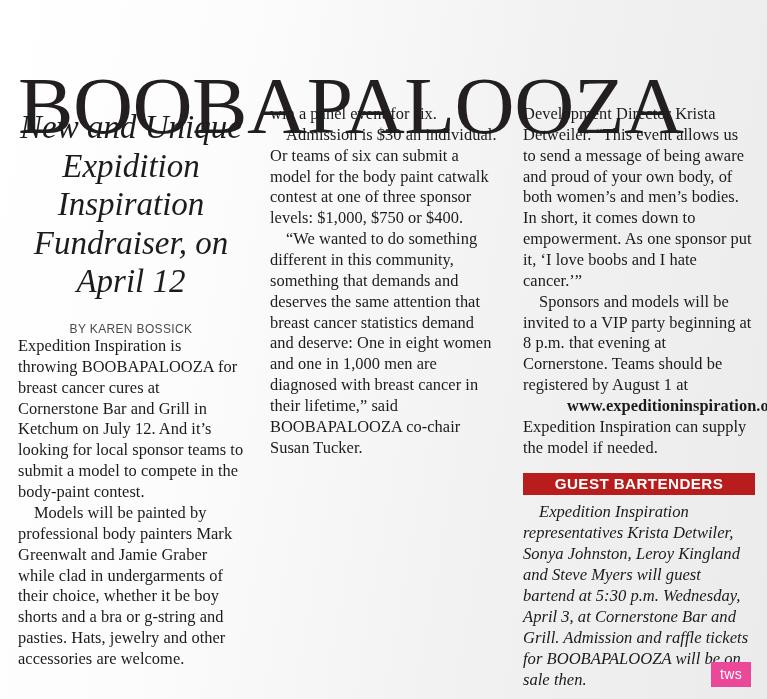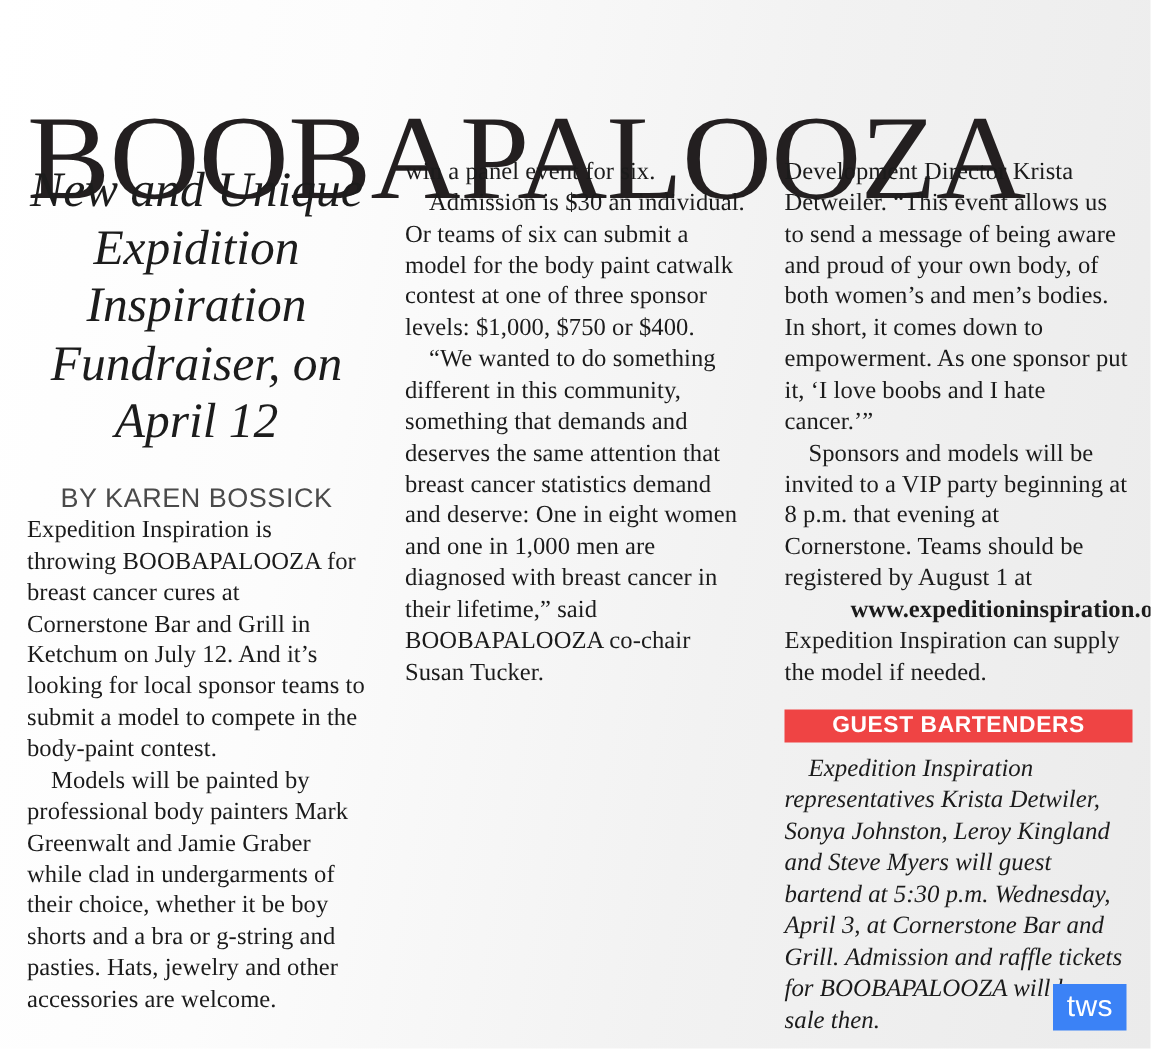--- a/index.html
+++ b/index.html
@@ -67,21 +67,21 @@
     font-size: 33px;
     line-height: 1.17;
     text-align: center;
     color: #1c1c1c;
     margin: 4px 0 0 0;
     padding: 0 2px;
   }
 
   .byline {
     font-family: "Liberation Sans", "DejaVu Sans", sans-serif;
-    font-size: 18px;
+    font-size: 12px;
     letter-spacing: 0.35px;
     text-align: center;
     color: #4a4a4a;
     margin-top: 21px;
     margin-bottom: 0;
     text-transform: uppercase;
   }
 
   
   .body-p {
@@ -109,21 +109,21 @@
     padding: 2px 4px 0 0;
     margin-top: 2px;
     color: #161616;
   }
 
   .bold-url { font-weight: bold; margin-left: 44px; }
 
   
   .sidebar-banner {
     margin-top: 14px;
-    background: #ef4444;
+    background: #b91c1c;
     height: 22px;
     display: flex;
     align-items: center;
     justify-content: center;
   }
   .sidebar-banner span {
     font-family: "Liberation Sans", "DejaVu Sans", sans-serif;
     font-weight: bold;
     font-size: 15.2px;
     color: #ffffff;
@@ -139,24 +139,24 @@
     margin: 6px 0 0 0;
     text-indent: 16px;
     color: #1b1b1b;
   }
 
   
   .tws-logo {
     position: absolute;
     right: 16px;
     bottom: 12px;
-    background: #3b82f6;
+    background: #ec4899;
     color: #ffffff;
     font-family: "Liberation Sans", "DejaVu Sans", sans-serif;
-    font-size: 20px;
+    font-size: 14px;
     line-height: 1;
     padding: 5px 9px 6px 9px;
     letter-spacing: 0.3px;
   }
 </style>
 </head>
 <body>
 
 <div class="page">
 

